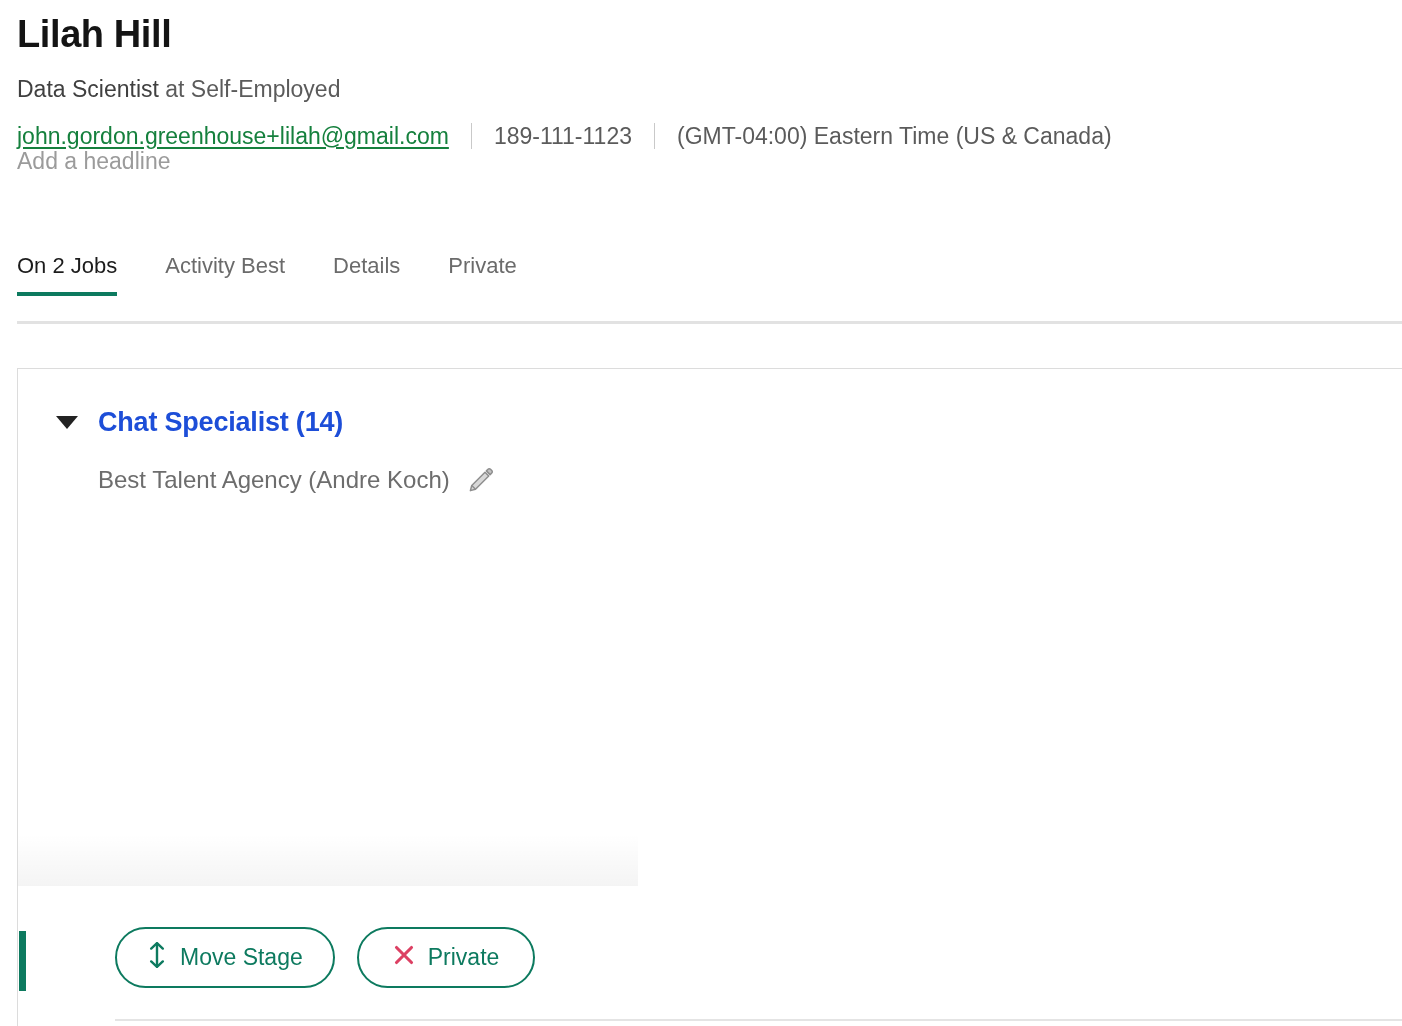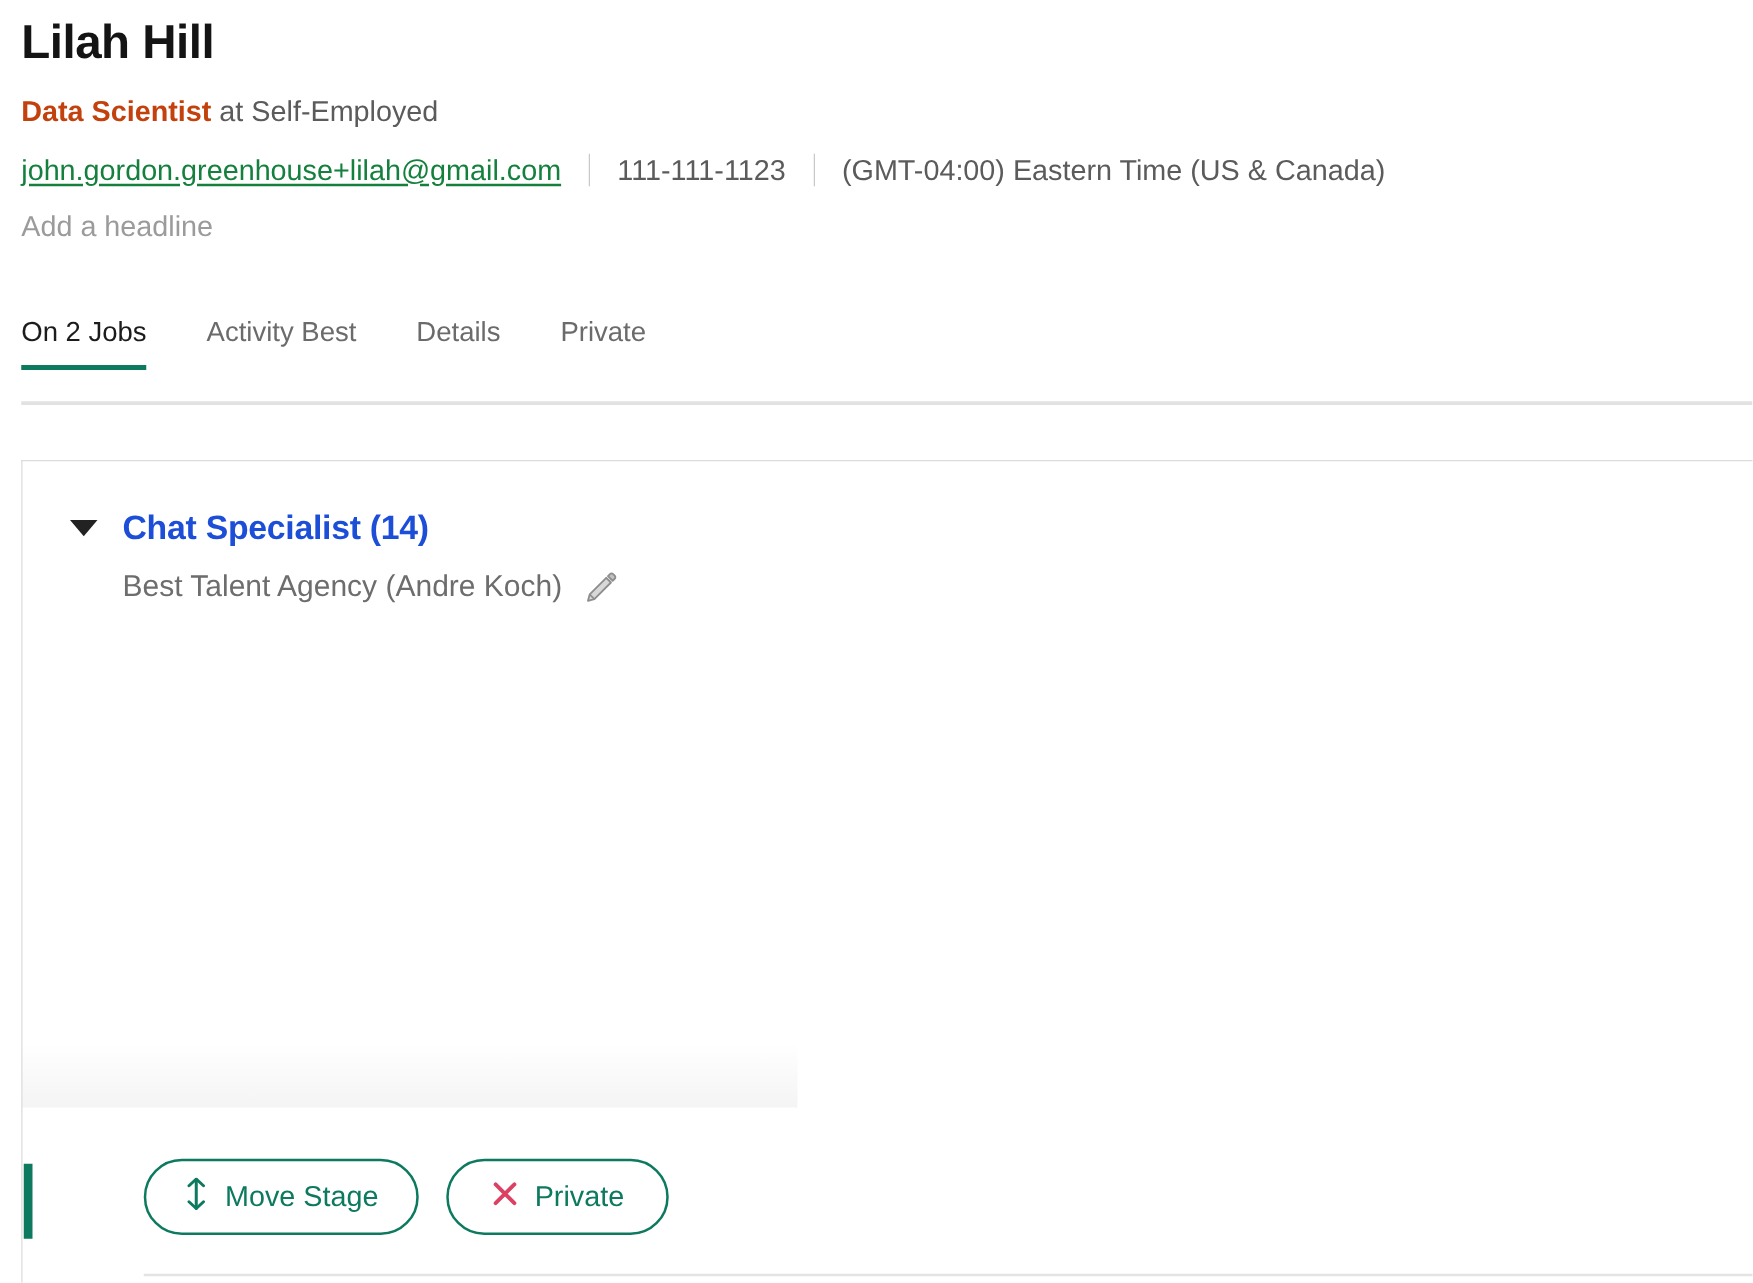--- a/index.html
+++ b/index.html
@@ -25,21 +25,21 @@
     line-height: 1;
     margin: 15px 0 0 0;
   }
 
   .role-line {
     margin-top: 24px;
     font-size: 23px;
     color: #5b5b5b;
     line-height: 1.1;
   }
-  .role-line .role-title { font-weight: 700; color: #c2410c; }
+  .role-line .role-title { font-weight: 400; color: #404040; }
 
   .contact-line {
     margin-top: 21px;
     font-size: 23px;
     color: #5b5b5b;
     line-height: 1.1;
     display: flex;
     align-items: center;
     white-space: nowrap;
   }
@@ -52,21 +52,20 @@
   .vdiv {
     display: inline-block;
     width: 1px;
     height: 26px;
     background: #c9c9c9;
     margin: 0 22px;
     flex: 0 0 auto;
   }
 
   .headline-ph {
-    margin-top: 20px;
     font-size: 23px;
     color: #9b9b9b;
     line-height: 1.1;
     cursor: text;
   }
 
   
   .tabs {
     position: absolute;
     left: 17px; top: 255px;
@@ -125,21 +124,21 @@
   .job-title {
     font-size: 27px;
     font-weight: 700;
     color: #1d4ed8;
     line-height: 1;
     letter-spacing: -0.2px;
   }
   .agency-row {
     display: flex;
     align-items: center;
-    margin-top: 19px;
+    margin-top: 29px;
     margin-left: 42px;
   }
   .agency-text { font-size: 24px; color: #6d6d6d; line-height: 1; }
 
   .pencil { margin-left: 16px; cursor: pointer; display:inline-flex; }
 
   
   .actions { position: absolute; left: 97px; top: 558px; display: flex; gap: 22px; }
   .btn-pill {
     display: inline-flex;
@@ -195,21 +194,21 @@
 
     <div class="cand-name">Lilah Hill</div>
 
     <div class="role-line">
       <span class="role-title">Data Scientist</span><span> at Self-Employed</span>
     </div>
 
     <div class="contact-line">
       <span class="contact-email">john.gordon.greenhouse+lilah@gmail.com</span>
       <span class="vdiv"></span>
-      <span>111-111-1123</span>
+      <span>189-111-1123</span>
       <span class="vdiv"></span>
       <span>(GMT-04:00) Eastern Time (US &amp; Canada)</span>
     </div>
 
     <div class="headline-ph">Add a headline</div>
   </div>
 
   <div class="tabs">
     <div class="tab active">On 2 Jobs</div>
     <div class="tab">Activity Best</div>

